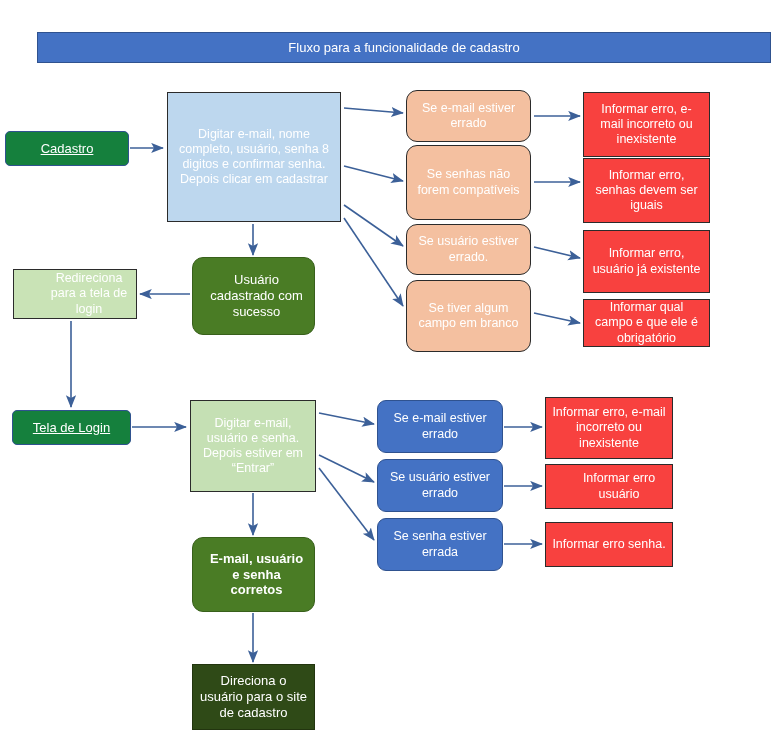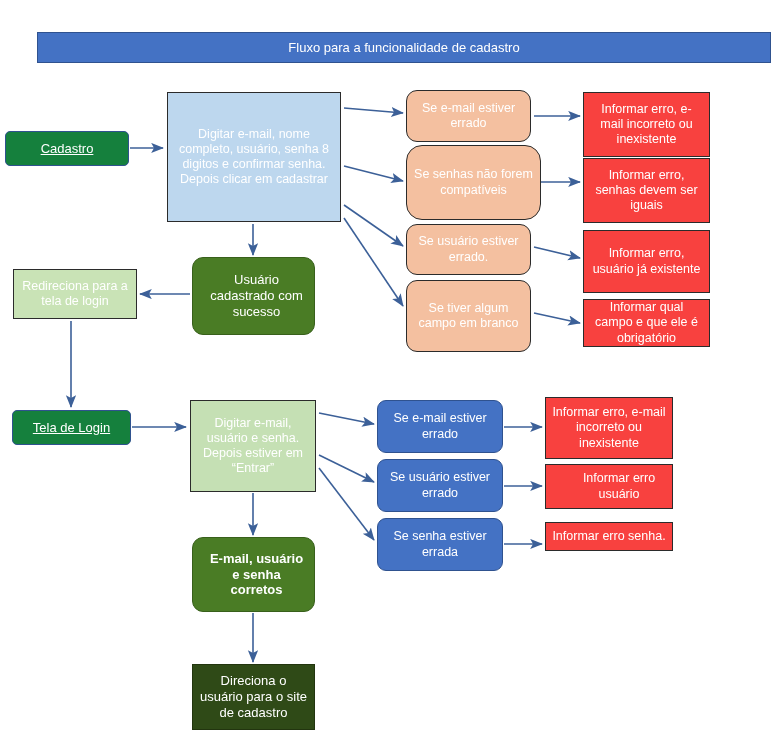--- a/index.html
+++ b/index.html
@@ -186,28 +186,28 @@
   </div>
 
   <div class="node n-lightblue" style="left:167px; top:92px; width:174px; height:130px;">
     <span>Digitar e-mail, nome completo, usuário, senha 8 digitos e confirmar senha. Depois clicar em cadastrar</span>
   </div>
 
   <div class="node n-green-round" style="left:192px; top:257px; width:123px; height:78px;">
     <span>Usuário cadastrado com sucesso</span>
   </div>
 
-  <div class="node n-lightgreen-pale" style="left:13px; top:269px; width:124px; height:50px;">
+  <div class="node n-lightgreen-pale" style="left:13px; top:269px; width:124px; height:50px;padding-left:34px;">
     <span>Redireciona para a tela de login</span>
   </div>
 
   <div class="node n-orange" style="left:406px; top:90px; width:125px; height:52px;">
     <span>Se e-mail estiver errado</span>
   </div>
-  <div class="node n-orange" style="left:406px; top:145px; width:135px; height:75px;border-radius:16px;">
+  <div class="node n-orange" style="left:406px; top:145px; width:125px; height:75px;">
     <span>Se senhas não forem compatíveis</span>
   </div>
   <div class="node n-orange" style="left:406px; top:224px; width:125px; height:51px;">
     <span>Se usuário estiver errado.</span>
   </div>
   <div class="node n-orange" style="left:406px; top:280px; width:125px; height:72px;">
     <span>Se tiver algum campo em branco</span>
   </div>
 
   <div class="node n-red" style="left:583px; top:92px; width:127px; height:65px;">
@@ -248,17 +248,17 @@
   <div class="node n-blue-cond" style="left:377px; top:518px; width:126px; height:53px;">
     <span>Se senha estiver errada</span>
   </div>
 
   <div class="node n-red" style="left:545px; top:397px; width:128px; height:62px;">
     <span>Informar erro, e-mail incorreto ou inexistente</span>
   </div>
   <div class="node n-red" style="left:545px; top:464px; width:128px; height:45px;padding-left:26px;">
     <span>Informar erro usuário</span>
   </div>
-  <div class="node n-red" style="left:545px; top:522px; width:128px; height:29px;">
+  <div class="node n-red" style="left:545px; top:522px; width:128px; height:45px;">
     <span>Informar erro senha.</span>
   </div>
 
 </div>
 
 </body></html>

